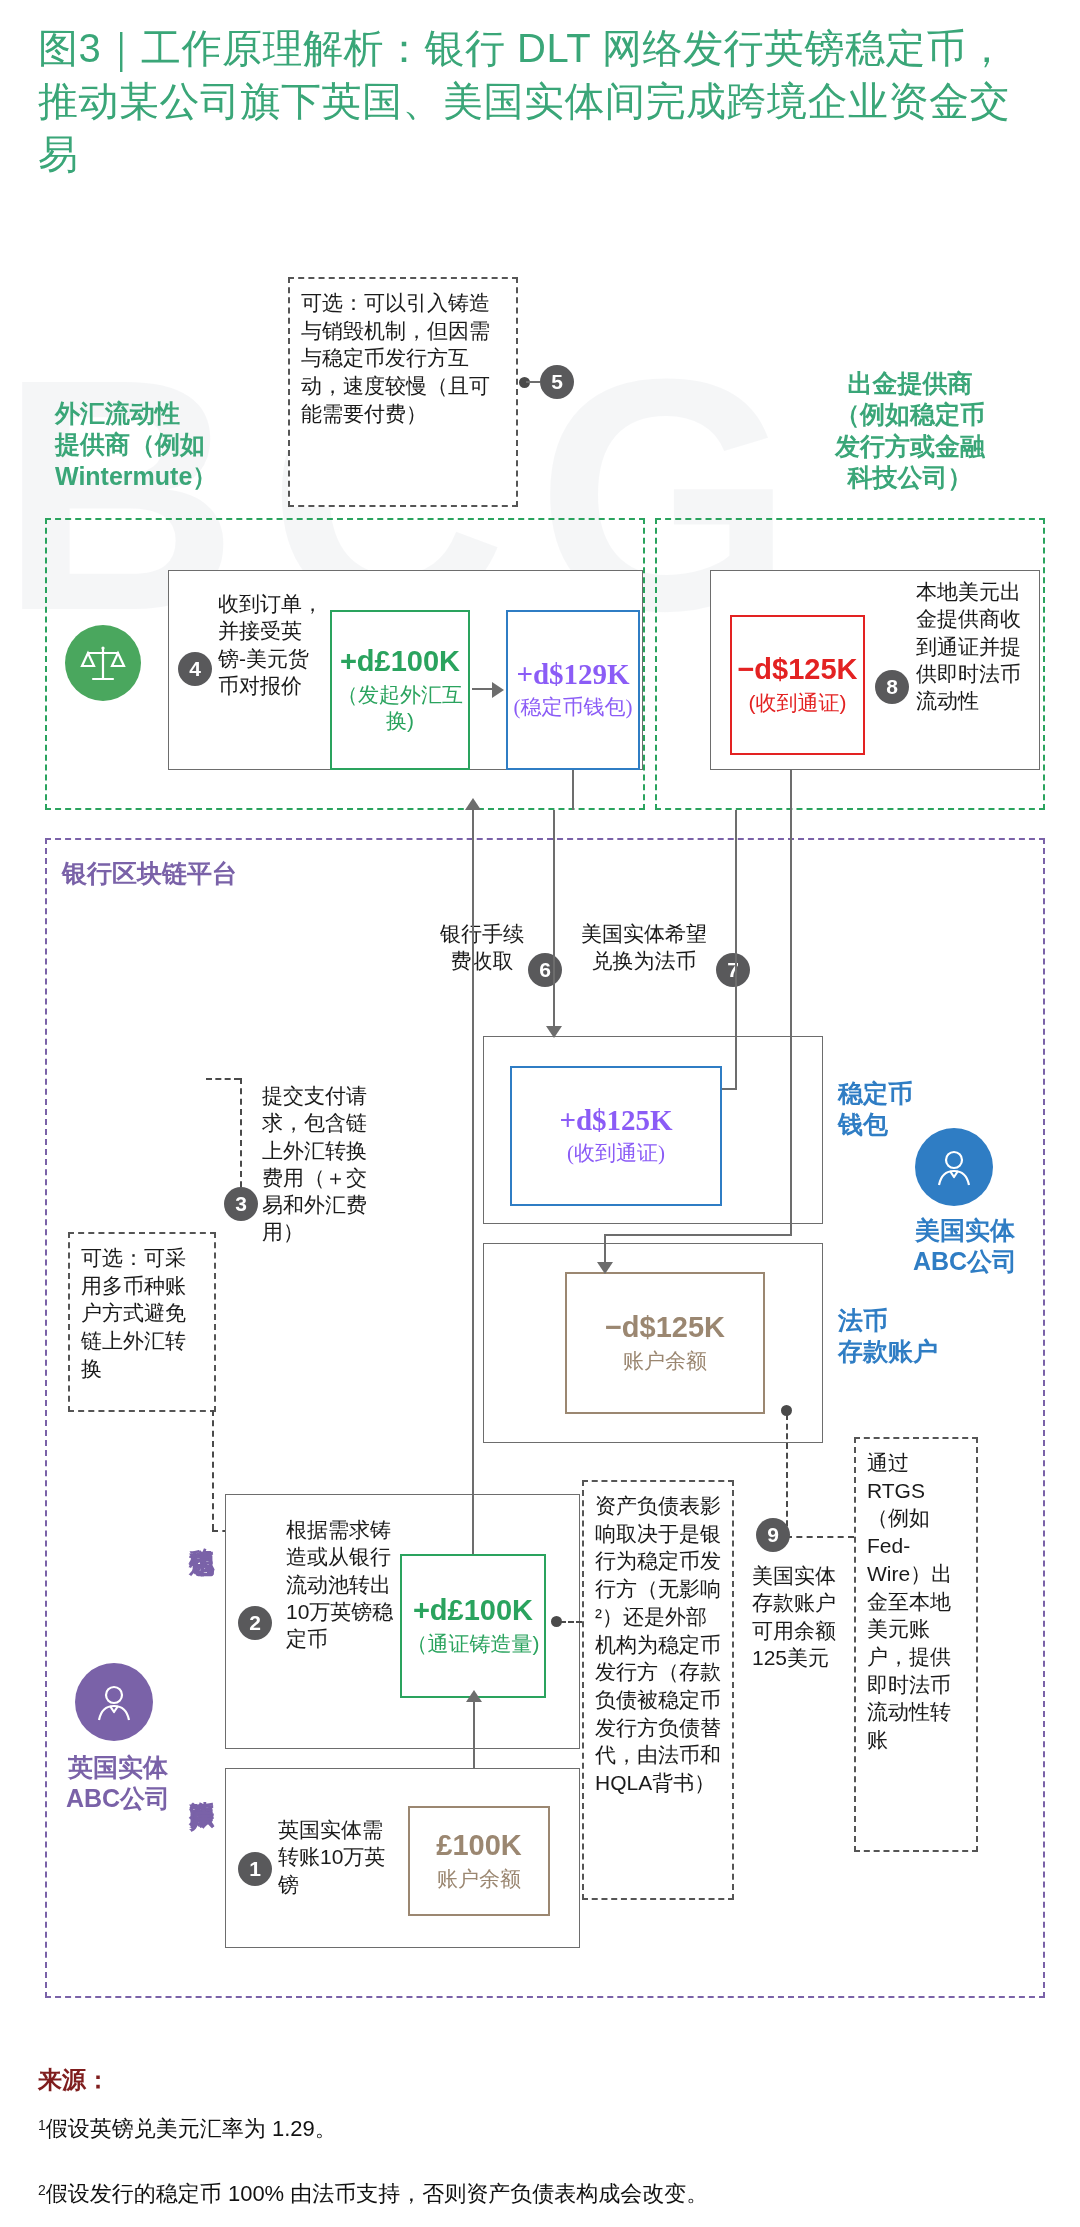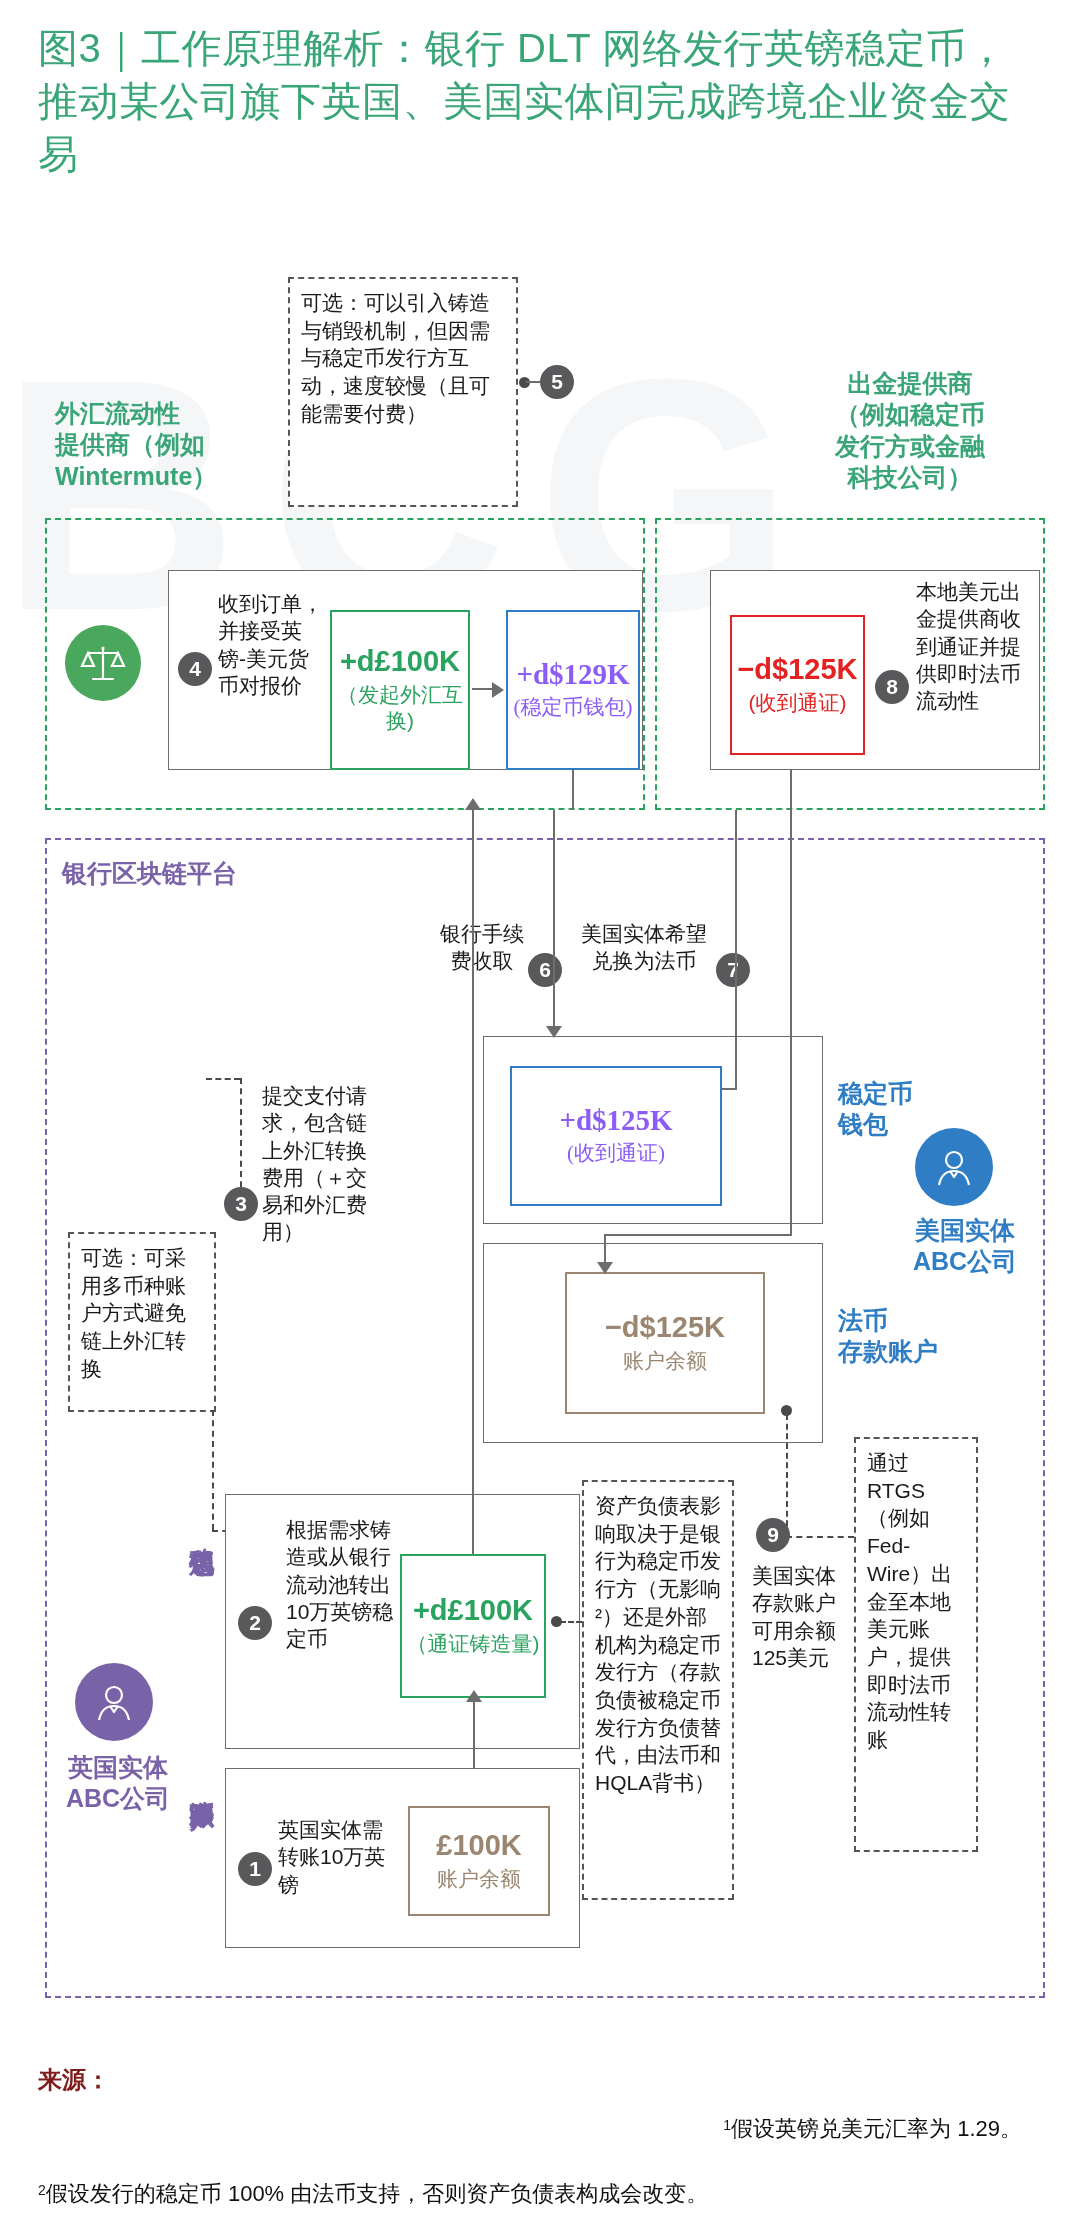--- a/index.html
+++ b/index.html
@@ -274,21 +274,21 @@
   <div class="abs badge" style="left:238px;top:1852px;">1</div>
   <div class="abs txt" style="left:278px;top:1816px;width:110px;">英国实体需转账10万英镑</div>
 
   <div class="abs vbox v-brown" style="left:408px;top:1806px;width:142px;height:110px;">
     <div class="amt">£100K</div>
     <div class="sub">账户余额</div>
   </div>
 
   <div class="abs src-title" style="left:38px;top:2064px;">来源：</div>
 
-  <div class="abs" style="left:22px;top:2114px;width:1000px;text-align:right;">
+  <div class="abs" style="left:38px;top:2114px;width:1000px;">
     <span class="sup">1</span><span class="fn">假设英镑兑美元汇率为 1.29。</span>
   </div>
 
   <div class="abs" style="left:38px;top:2162px;width:1020px;margin-top:17px;">
     <span class="sup">2</span><span class="fn">假设发行的稳定币 100% 由法币支持，否则资产负债表构成会改变。</span>
   </div>
 
 </div>
 
 </body></html>

